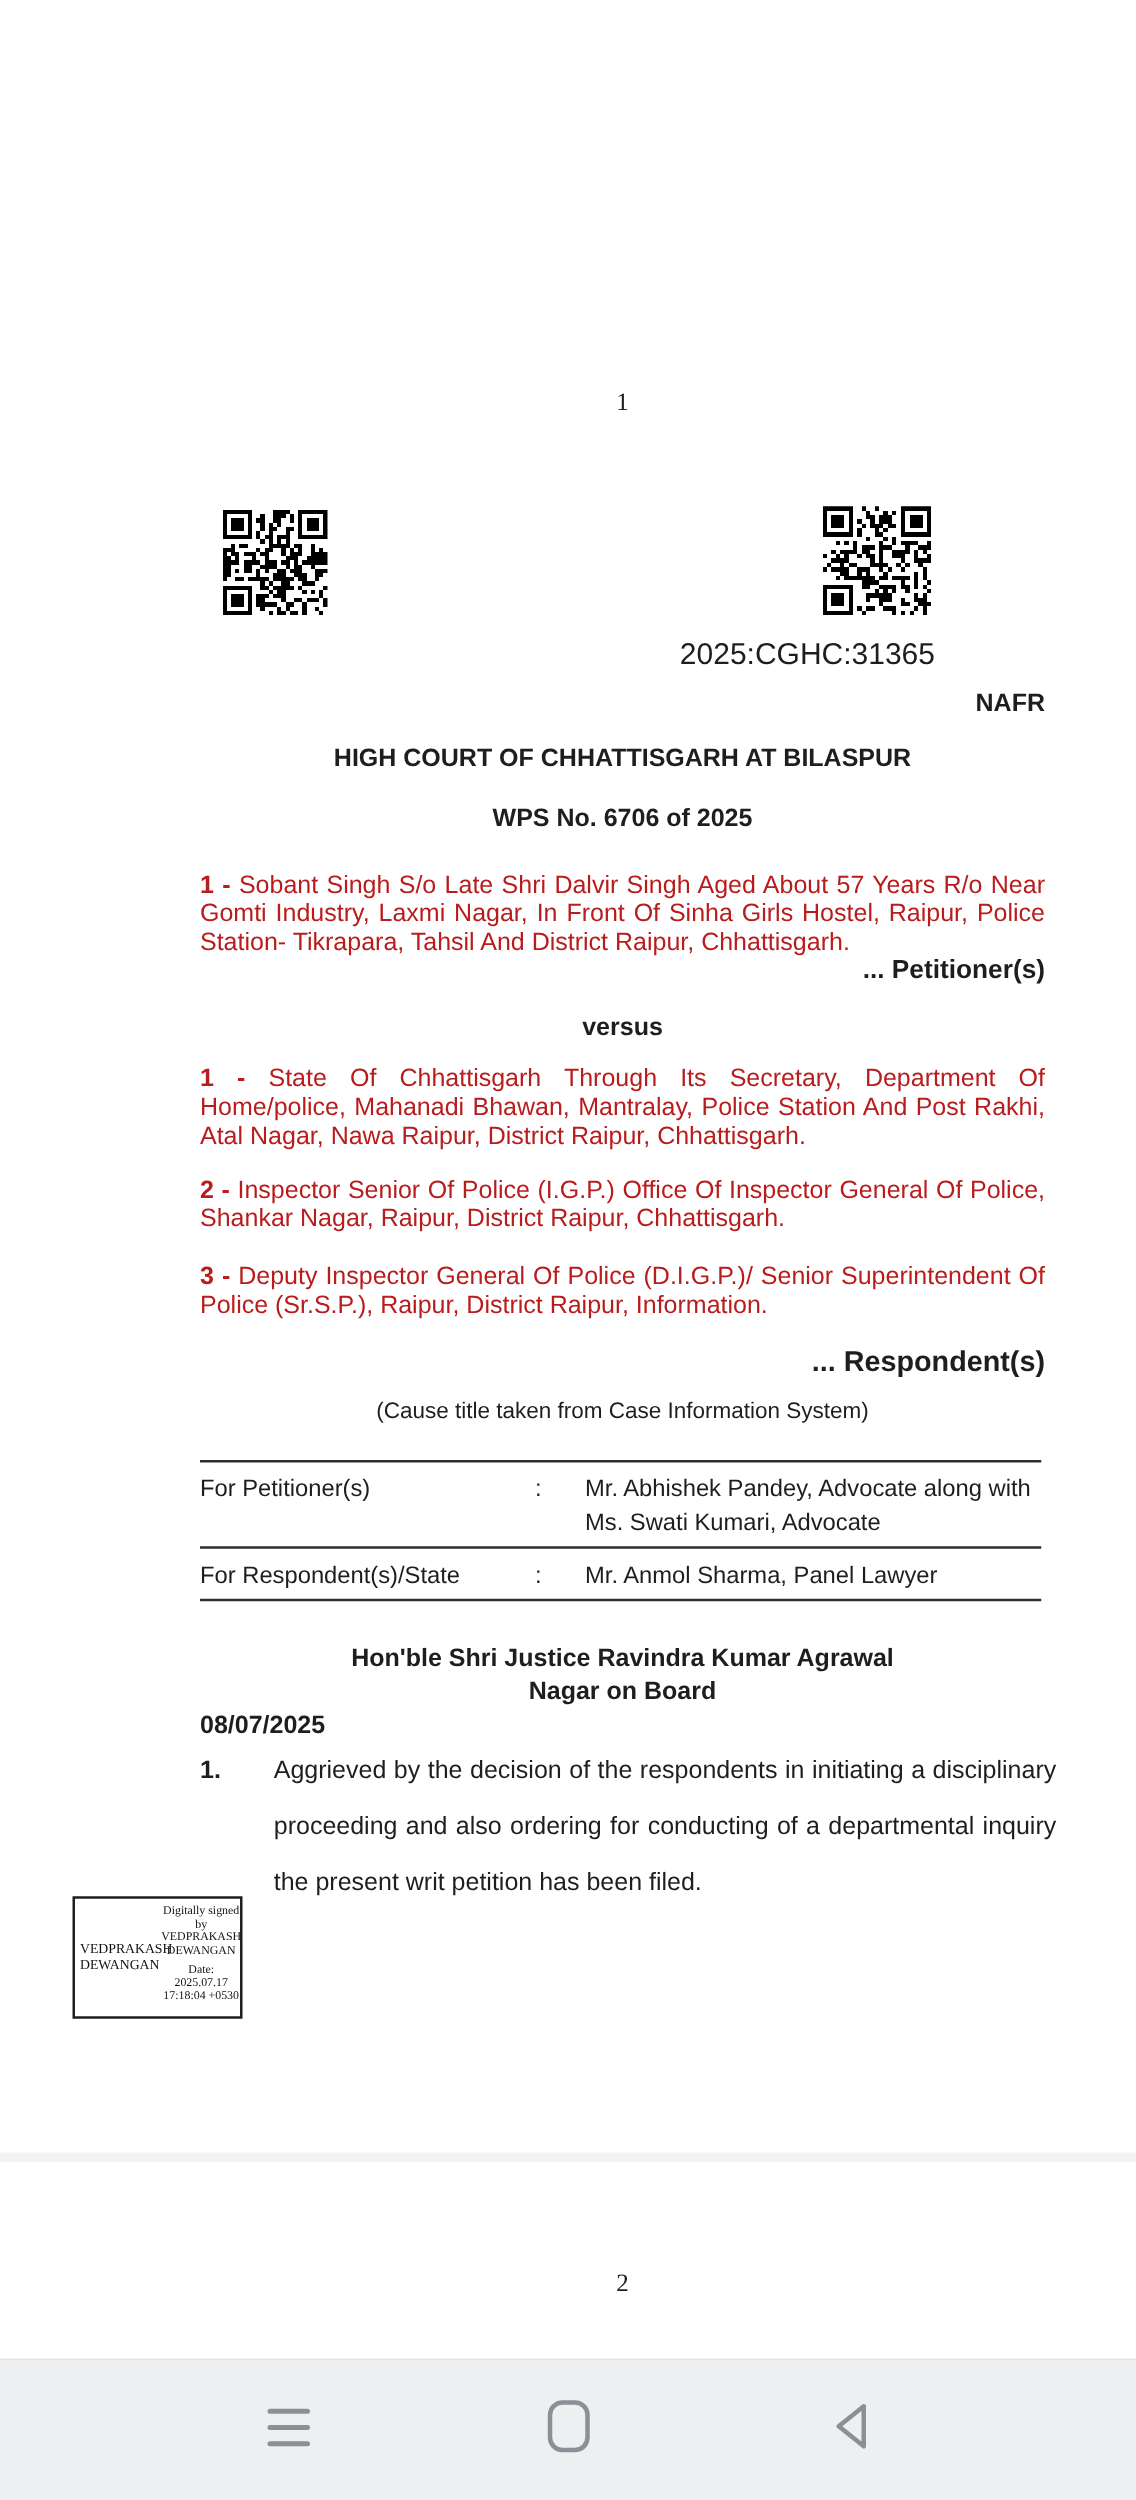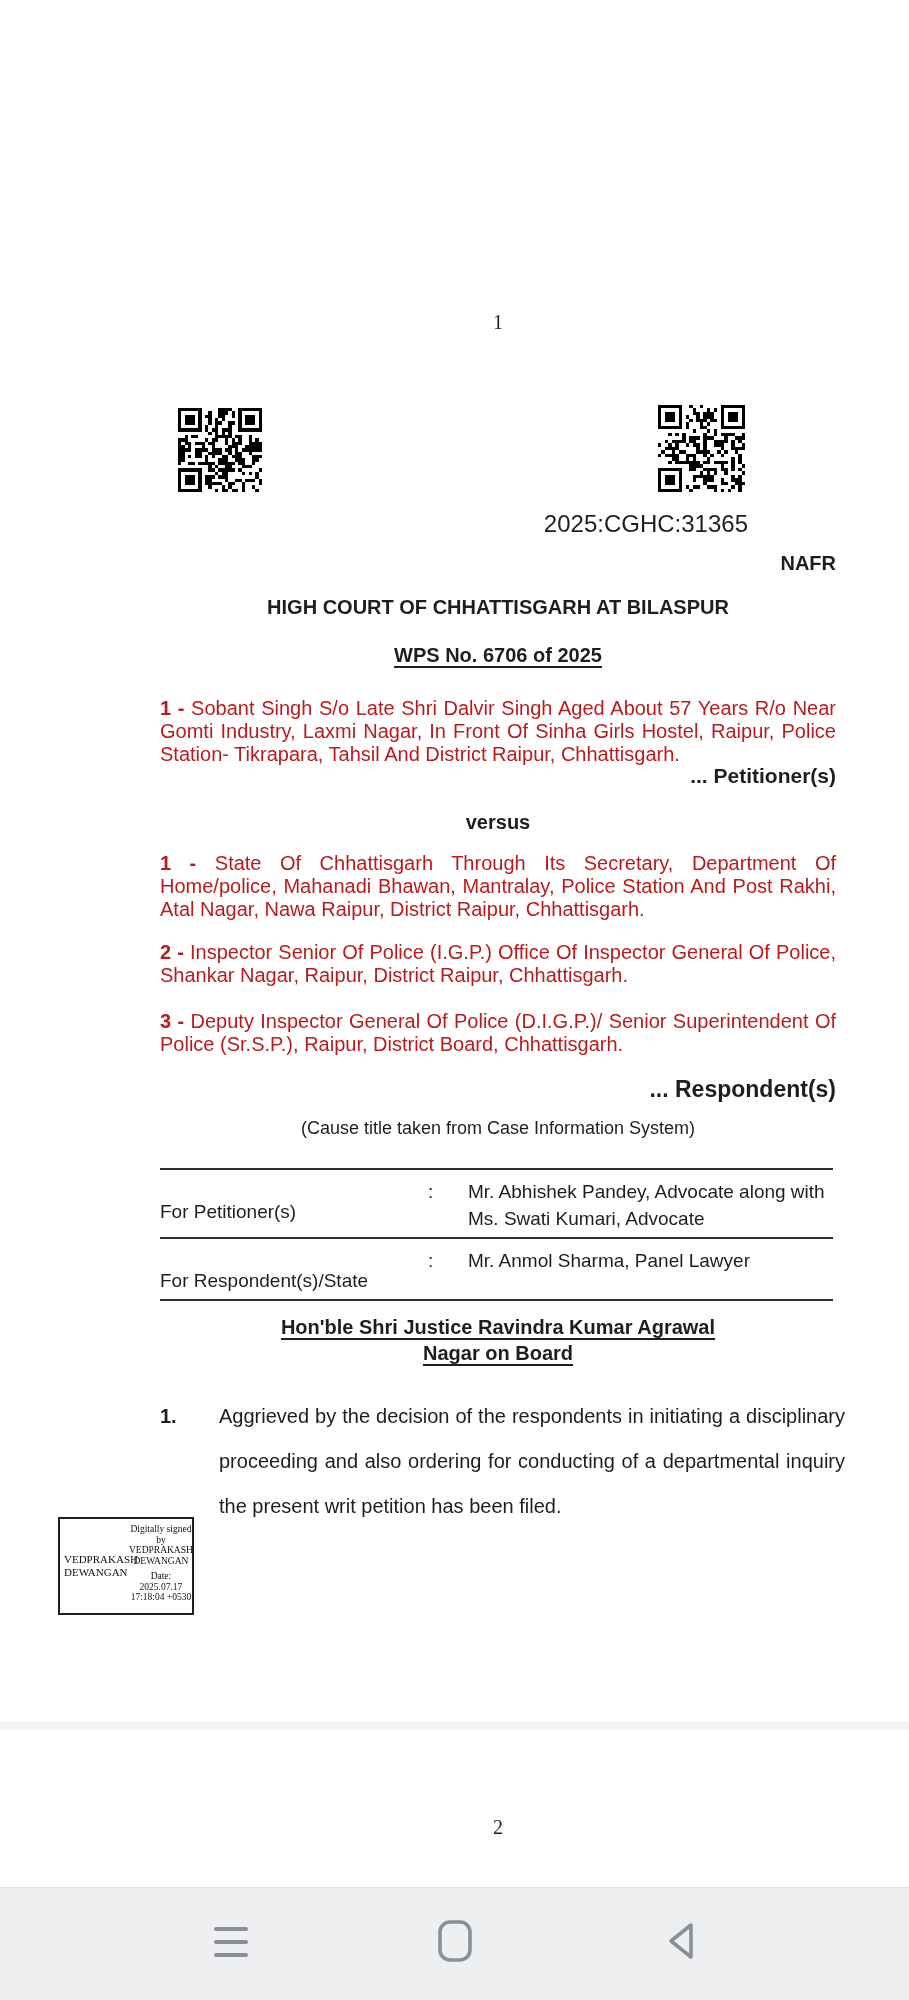--- a/index.html
+++ b/index.html
@@ -32,29 +32,29 @@
               display:flex;align-items:center;padding:0 46px 0 52px;}
   .icon-btn{background:none;border:none;padding:0;margin:0;cursor:pointer;display:flex;align-items:center;}
   .doc-title{margin-left:40px;flex:1;font-size:36px;color:#3c3f43;white-space:nowrap;overflow:hidden;}
   .edit-btn{margin-right:66px;}
 
   
   .pdf-page1{position:absolute;top:0;left:0;width:909px;height:1722px;background:#fff;}
   .abs{position:absolute;left:160px;width:676px;}
   .serif{font-family:"Liberation Serif",serif;}
   .b{font-weight:700;}
-  .u{text-decoration:underline;text-underline-offset:4px;text-decoration-thickness:2px;}
+  .u{text-underline-offset:4px;text-decoration-thickness:2px;}
   .ctr{text-align:center;}
   .rgt{text-align:right;}
   .doc-body{font-size:20px;line-height:23px;text-align:justify;color:#b91c1c;}
   .qr{position:absolute;}
   .rep-table{position:absolute;left:160px;width:673px;border-top:2px solid #2e2e2e;border-bottom:2px solid #2e2e2e;font-size:19px;line-height:27px;}
   .rep-row{display:flex;padding:8px 0 5px;}
   .rep-row.first{border-bottom:2px solid #2e2e2e;}
-  .rep-label{width:268px;flex:none;margin-top:20px;}
+  .rep-label{width:268px;flex:none;}
   .rep-colon{width:40px;flex:none;}
   .rep-value{width:365px;flex:none;}
   .order-para{position:absolute;left:160px;width:685px;font-size:20px;line-height:45px;
               text-align:justify;padding-left:59px;box-sizing:border-box;}
   .order-no{position:absolute;left:0;top:0;font-weight:700;}
   .stamp{position:absolute;left:58px;top:1517px;width:136px;height:98px;border:2px solid #1f1f1f;
          box-sizing:border-box;display:flex;font-family:"Liberation Serif",serif;color:#111;background:#fff;}
   .stamp-name{width:64px;flex:none;display:flex;align-items:center;padding-left:4px;box-sizing:border-box;
               font-size:11px;line-height:13px;word-wrap:break-word;}
   .stamp-details{flex:1;padding:5px 2px 0 5px;font-size:9.5px;line-height:10.5px;text-align:center;}
@@ -596,41 +596,42 @@
     <div class="abs ctr" style="top:644px;font-size:20px;"><span class="b u">WPS No. 6706 of 2025</span></div>
 
     <div class="abs doc-body" style="top:697px;"><span class="b">1 -</span><span> Sobant Singh S/o Late Shri Dalvir Singh Aged About 57 Years R/o Near Gomti Industry, Laxmi Nagar, In Front Of Sinha Girls Hostel, Raipur, Police Station- Tikrapara, Tahsil And District Raipur, Chhattisgarh.</span></div>
 
     <div class="abs rgt b" style="top:764px;font-size:21px;">... Petitioner(s)</div>
 
     <div class="abs ctr b" style="top:811px;font-size:20px;">versus</div>
 
     <div class="abs doc-body" style="top:852px;"><span class="b">1 -</span><span> State Of Chhattisgarh Through Its Secretary, Department Of Home/police, Mahanadi Bhawan, Mantralay, Police Station And Post Rakhi, Atal Nagar, Nawa Raipur, District Raipur, Chhattisgarh.</span></div>
     <div class="abs doc-body" style="top:941px;"><span class="b">2 -</span><span> Inspector Senior Of Police (I.G.P.) Office Of Inspector General Of Police, Shankar Nagar, Raipur, District Raipur, Chhattisgarh.</span></div>
-    <div class="abs doc-body" style="top:1010px;"><span class="b">3 -</span><span> Deputy Inspector General Of Police (D.I.G.P.)/ Senior Superintendent Of Police (Sr.S.P.), Raipur, District Board, Chhattisgarh.</span></div>
+    <div class="abs doc-body" style="top:1010px;"><span class="b">3 -</span><span> Deputy Inspector General Of Police (D.I.G.P.)/ Senior Superintendent Of Police (Sr.S.P.), Raipur, District Raipur, Information.</span></div>
 
     <div class="abs rgt b" style="top:1076px;font-size:23px;text-align:right;">... Respondent(s)</div>
 
     <div class="abs ctr" style="top:1118px;font-size:18px;">(Cause title taken from Case Information System)</div>
 
     <div class="rep-table" style="top:1168px;">
       <div class="rep-row first">
         <span class="rep-label">For Petitioner(s)</span>
         <span class="rep-colon">:</span>
         <span class="rep-value">Mr. Abhishek Pandey, Advocate along with Ms. Swati Kumari, Advocate</span>
       </div>
       <div class="rep-row">
         <span class="rep-label">For Respondent(s)/State</span>
         <span class="rep-colon">:</span>
         <span class="rep-value">Mr. Anmol Sharma, Panel Lawyer</span>
       </div>
     </div>
 
     <div class="abs ctr" style="top:1316px;font-size:20px;"><span class="b u">Hon'ble Shri Justice Ravindra Kumar Agrawal</span></div>
     <div class="abs ctr" style="top:1342px;font-size:20px;"><span class="b u">Nagar on Board</span></div>
+    <div class="abs" style="top:1369px;font-size:20px;"><span class="b u">08/07/2025</span></div>
 
     <div class="order-para" style="top:1394px;">
       <span class="order-no">1.</span>
       <span>Aggrieved by the decision of the respondents in initiating a disciplinary proceeding and also ordering for conducting of a departmental inquiry the present writ petition has been filed.</span>
     </div>
 
     <div class="stamp">
       <div class="stamp-name">VEDPRAKASH DEWANGAN</div>
       <div class="stamp-details">
         <div class="stamp-line1">Digitally signed by VEDPRAKASH DEWANGAN</div>

